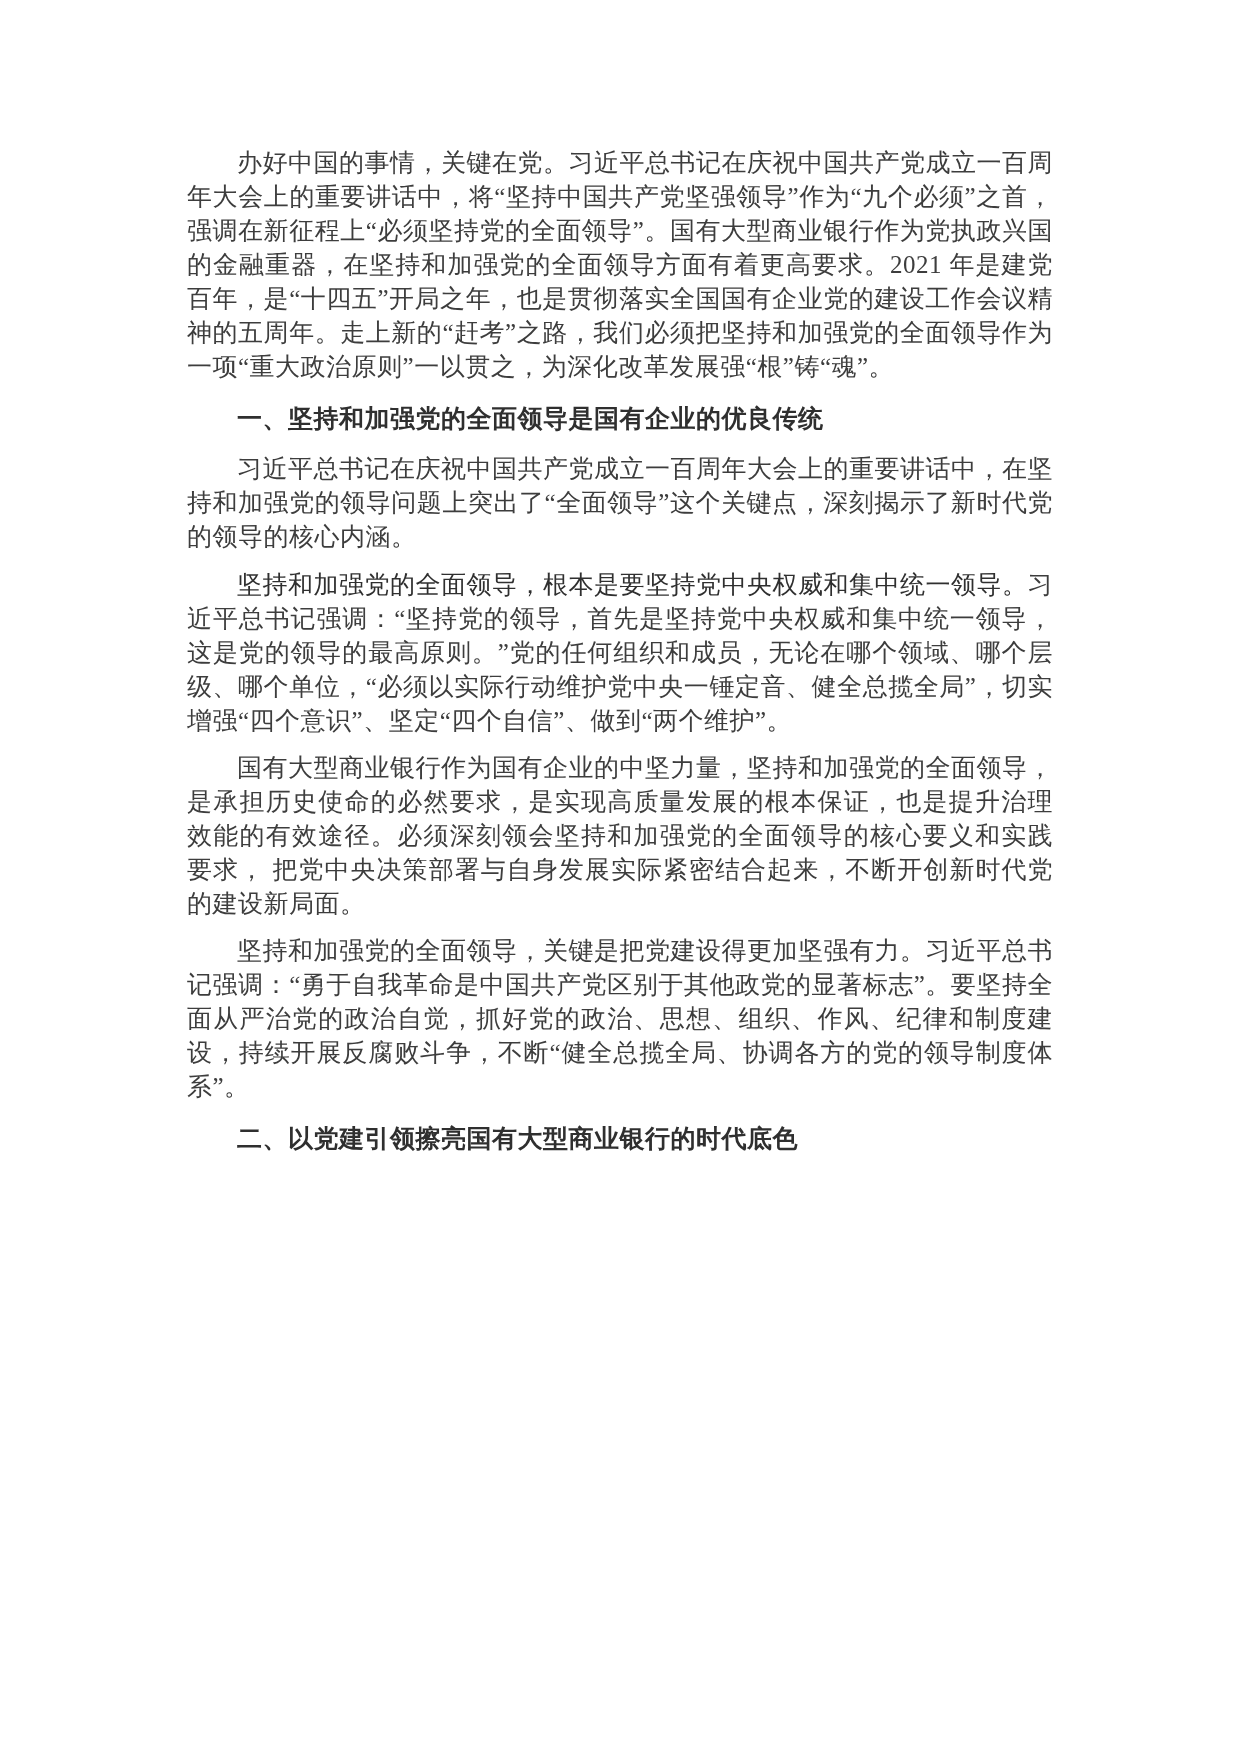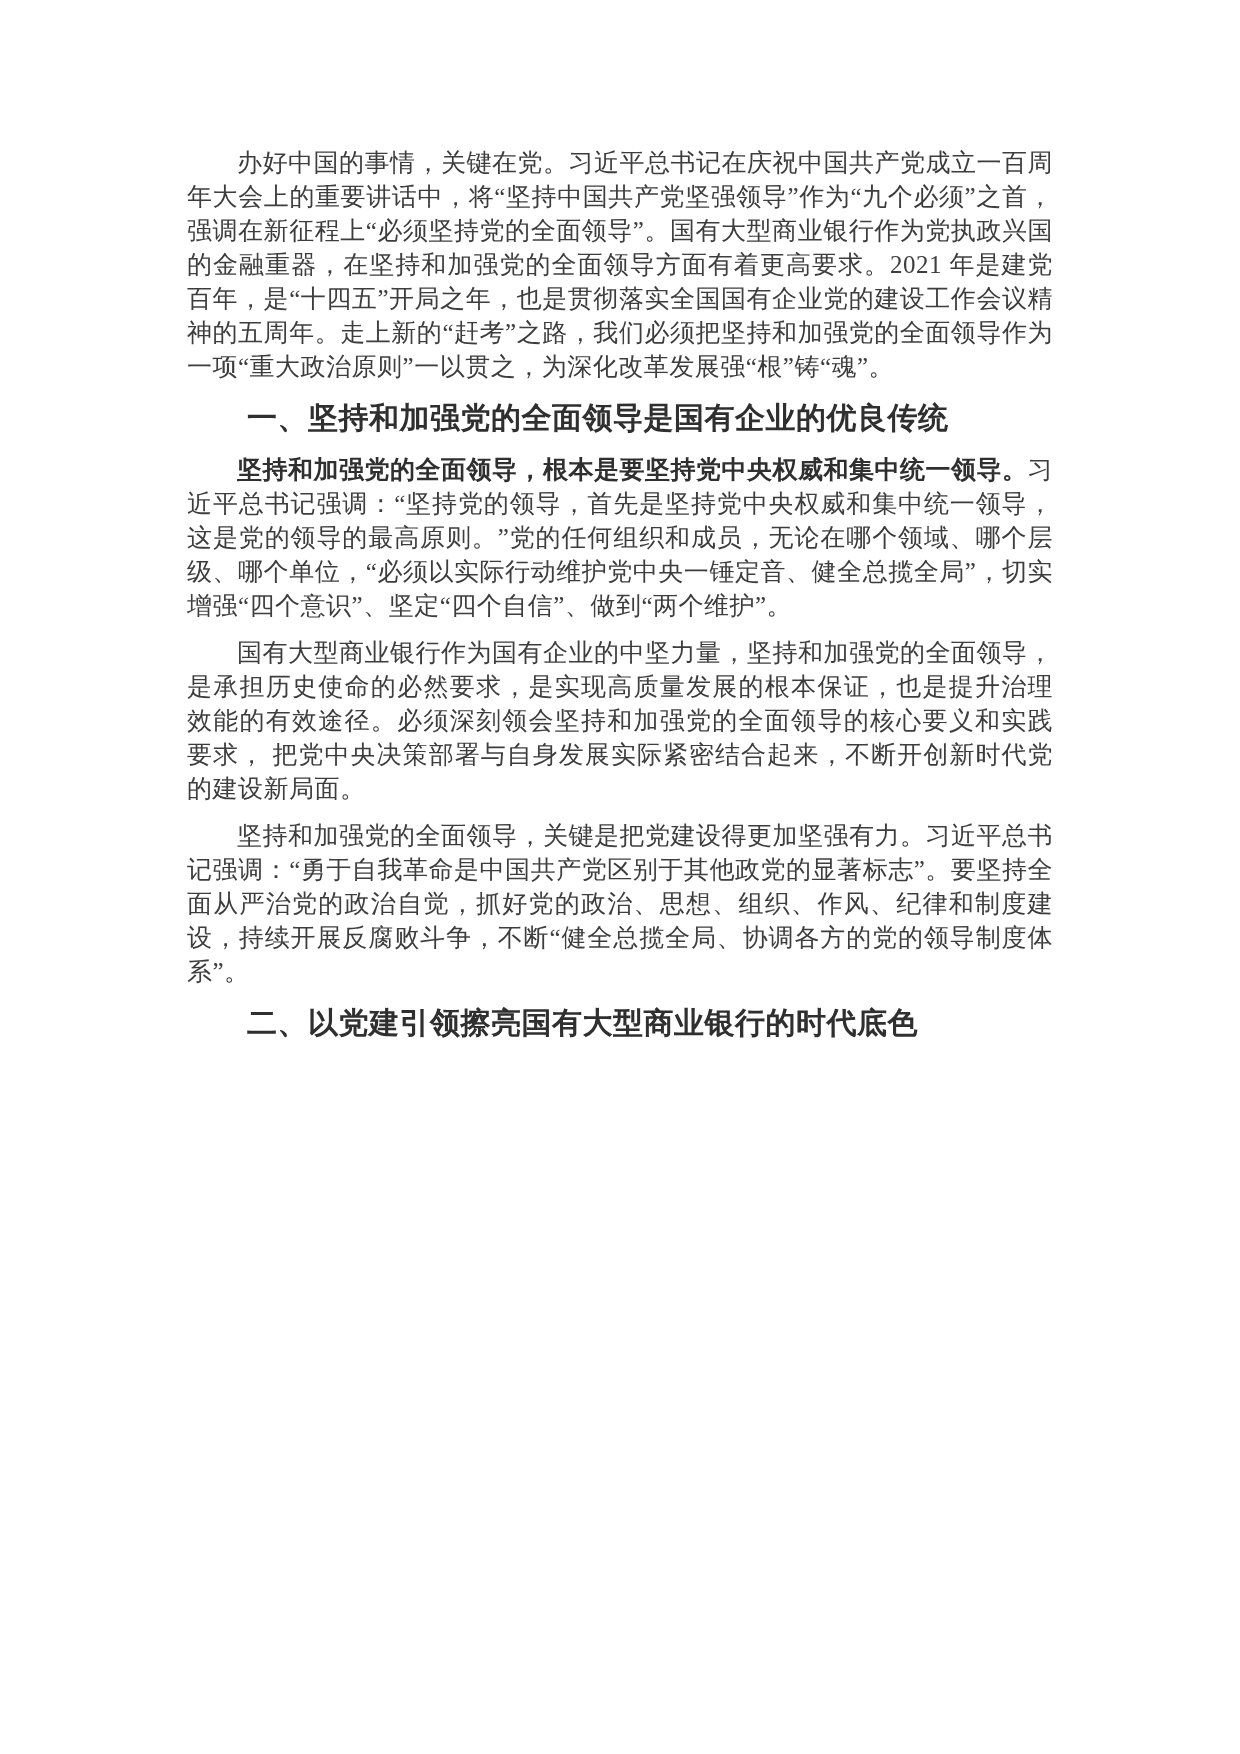--- a/index.html
+++ b/index.html
@@ -25,40 +25,41 @@
     font-size: 25px;
     line-height: 34px;
     color: var(--text-color, #3d3d3d);
     text-align: justify;
     text-indent: 2em;
     margin: 0 0 13px 0;
     letter-spacing: 0.5px;
   }
   strong.lead {
     font-family: "Liberation Sans", "DejaVu Sans", sans-serif;
-    font-weight: bold;
+    font-weight: normal;
     color: var(--heading-color, #2f2f2f);
   }
   h2.heading {
     font-family: "Liberation Sans", "DejaVu Sans", sans-serif;
     font-weight: bold;
-    font-size: 30px;
+    font-size: 25px;
     line-height: 34px;
     color: var(--heading-color, #2f2f2f);
     text-align: left;
     text-indent: 2em;
     margin: 17px 0 17px 0;
     letter-spacing: 0.5px;
   }
 </style>
 </head>
 <body>
 
 <div class="page">
   <div class="content" id="doc-content">
       <p class="body-paragraph"><span>办好中国的事情，关键在党。习近平总书记在庆祝中国共产党成立一百周年大会上的重要讲话中，将“坚持中国共产党坚强领导”作为“九个必须”之首，强调在新征程上“必须坚持党的全面领导”。国有大型商业银行作为党执政兴国的金融重器，在坚持和加强党的全面领导方面有着更高要求。2021 年是建党百年，是“十四五”开局之年，也是贯彻落实全国国有企业党的建设工作会议精神的五周年。走上新的“赶考”之路，我们必须把坚持和加强党的全面领导作为一项“重大政治原则”一以贯之，为深化改革发展强“根”铸“魂”。</span></p>
       <h2 class="heading"><span>一、坚持和加强党的全面领导是国有企业的优良传统</span></h2>
+      <p class="body-paragraph"><span>习近平总书记在庆祝中国共产党成立一百周年大会上的重要讲话中，在坚持和加强党的领导问题上突出了“全面领导”这个关键点，深刻揭示了新时代党的领导的核心内涵。</span></p>
       <p class="body-paragraph"><strong class="lead">坚持和加强党的全面领导，根本是要坚持党中央权威和集中统一领导。</strong><span>习近平总书记强调：“坚持党的领导，首先是坚持党中央权威和集中统一领导，这是党的领导的最高原则。”党的任何组织和成员，无论在哪个领域、哪个层级、哪个单位，“必须以实际行动维护党中央一锤定音、健全总揽全局”，切实增强“四个意识”、坚定“四个自信”、做到“两个维护”。</span></p>
       <p class="body-paragraph"><span>国有大型商业银行作为国有企业的中坚力量，坚持和加强党的全面领导，是承担历史使命的必然要求，是实现高质量发展的根本保证，也是提升治理效能的有效途径。必须深刻领会坚持和加强党的全面领导的核心要义和实践要求， 把党中央决策部署与自身发展实际紧密结合起来，不断开创新时代党的建设新局面。</span></p>
       <p class="body-paragraph"><span>坚持和加强党的全面领导，关键是把党建设得更加坚强有力。习近平总书记强调：“勇于自我革命是中国共产党区别于其他政党的显著标志”。要坚持全面从严治党的政治自觉，抓好党的政治、思想、组织、作风、纪律和制度建设，持续开展反腐败斗争，不断“健全总揽全局、协调各方的党的领导制度体系”。</span></p>
       <h2 class="heading"><span>二、以党建引领擦亮国有大型商业银行的时代底色</span></h2>
     </div>
 </div>
 
 </body></html>

